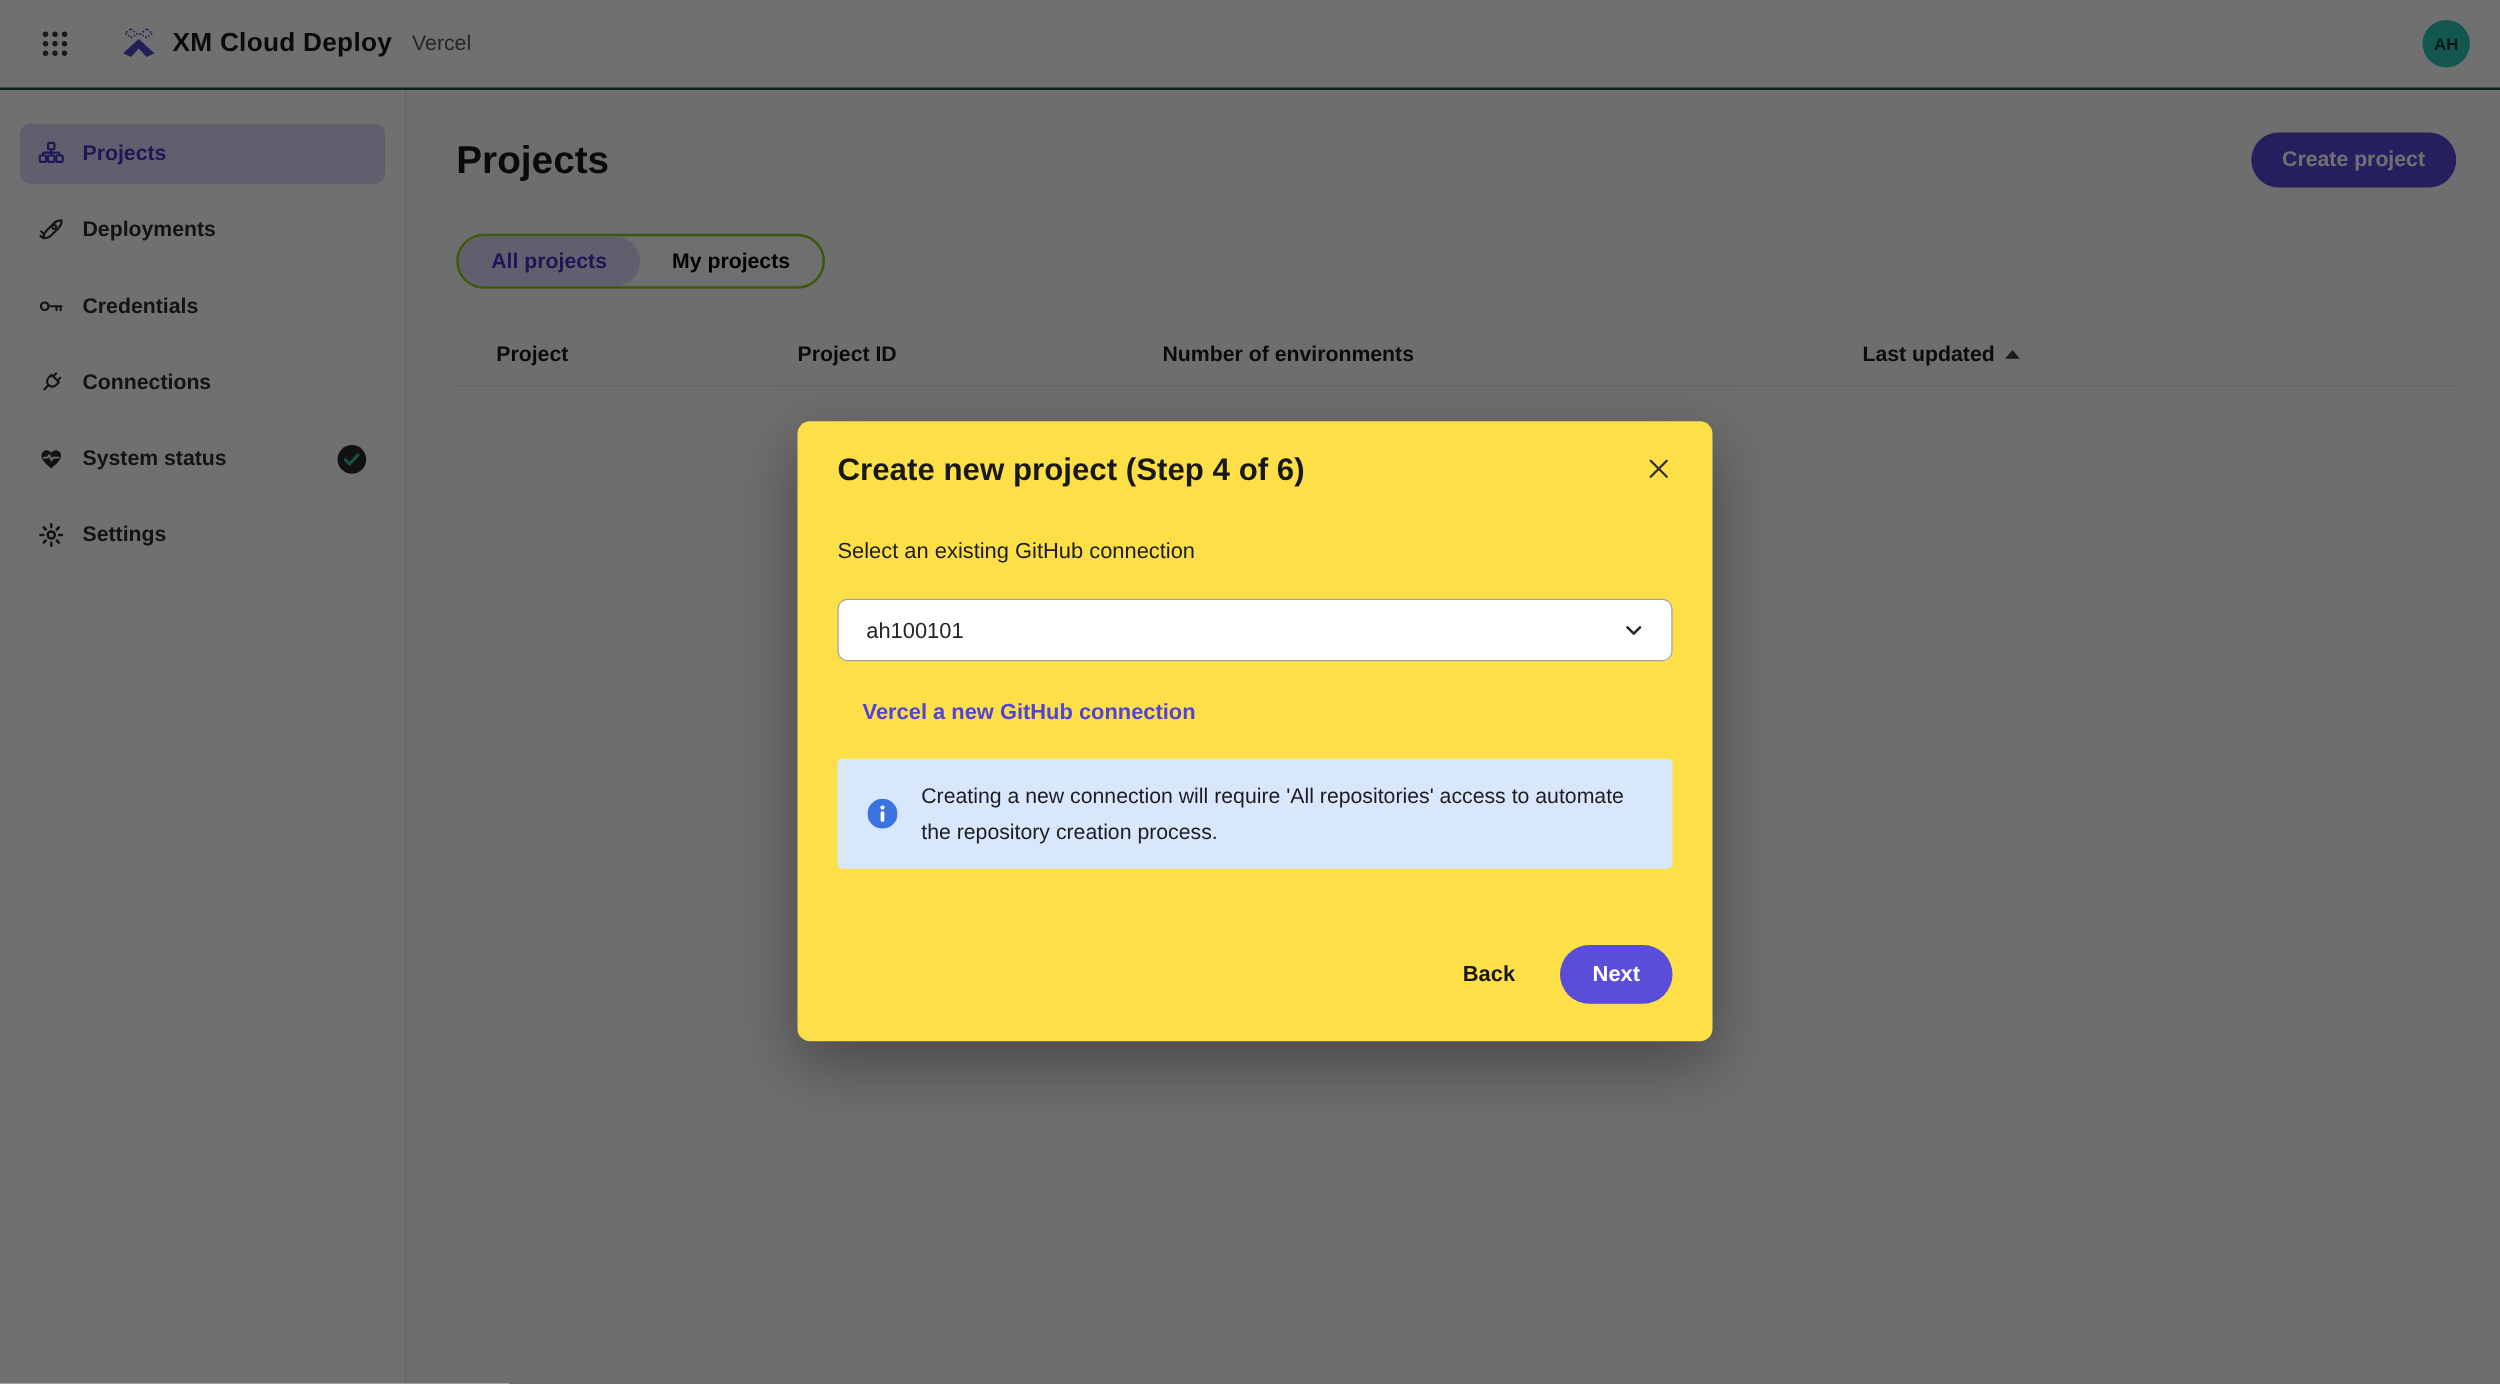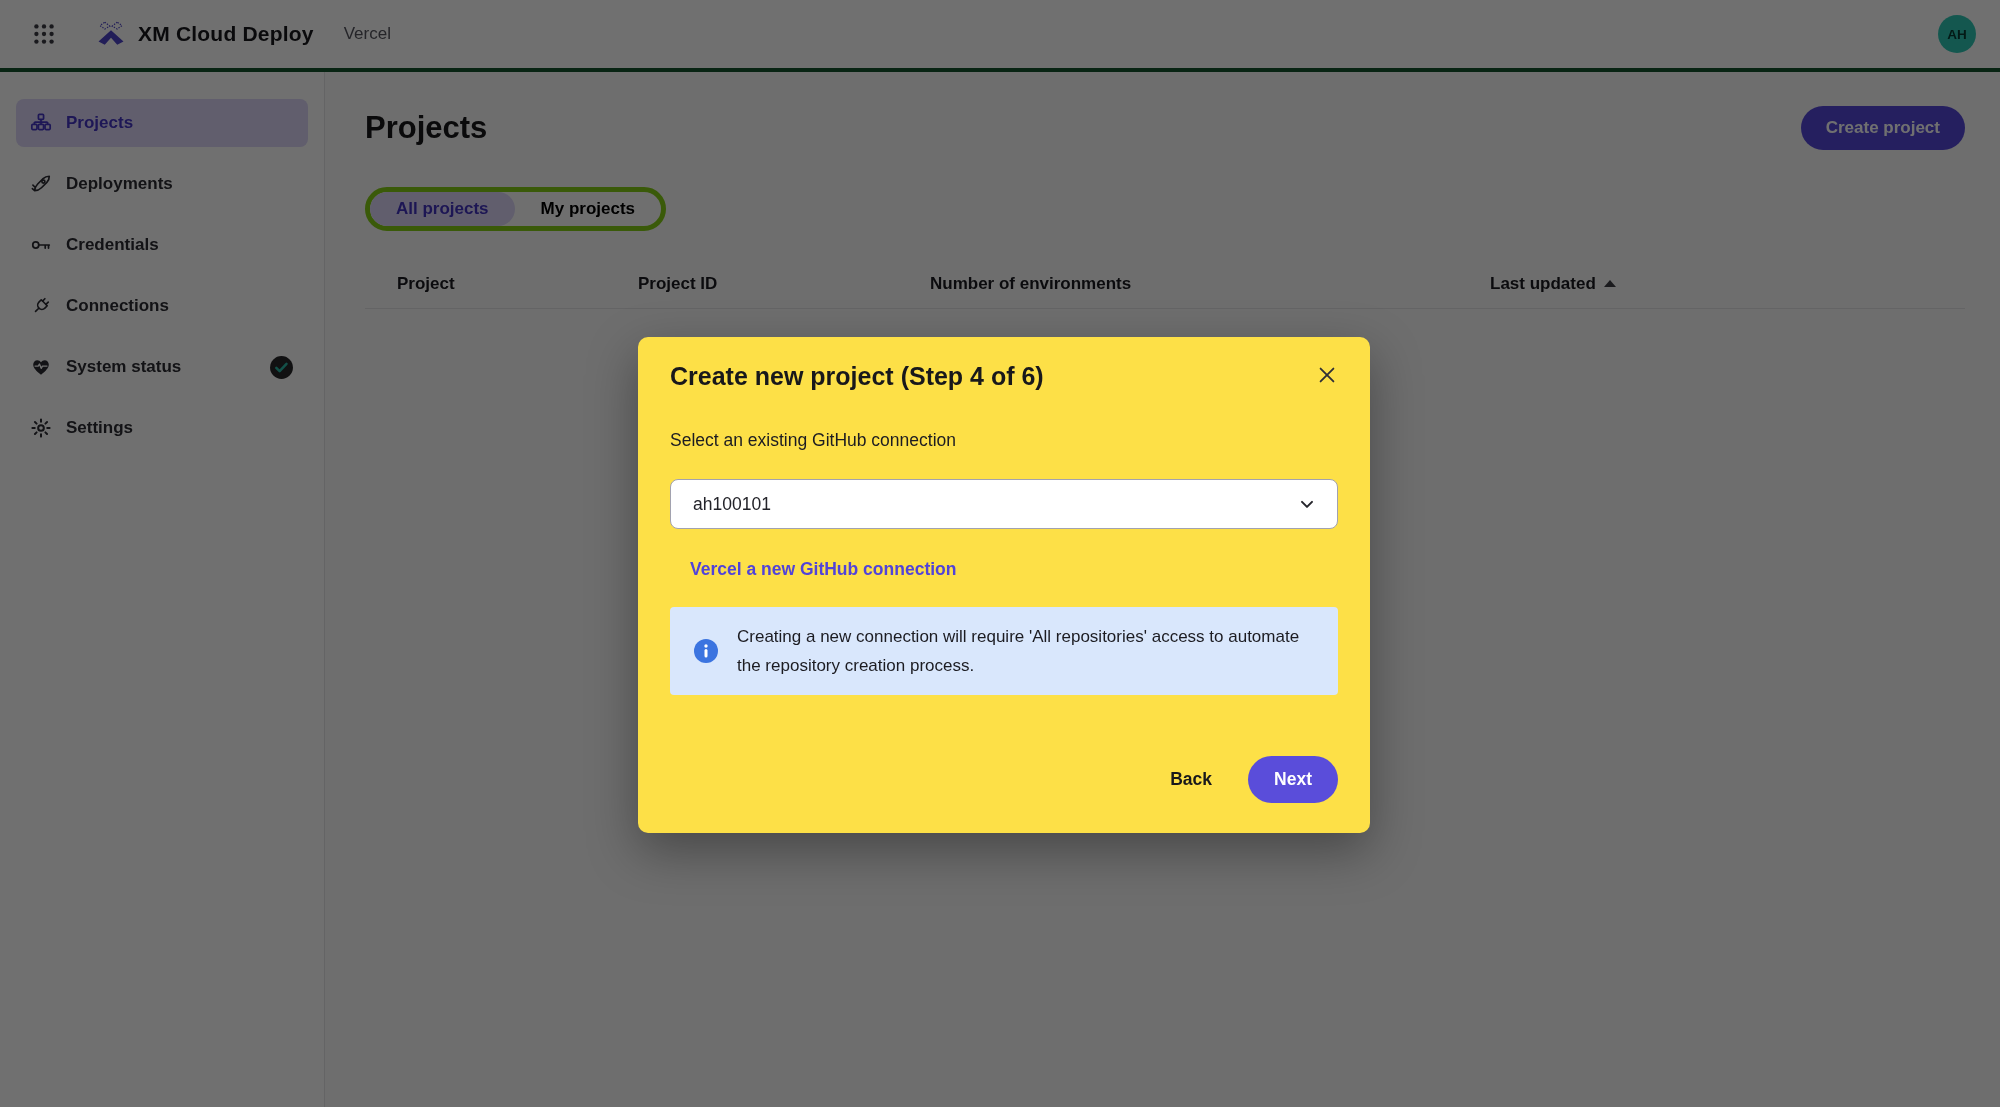--- a/index.html
+++ b/index.html
@@ -1,46 +1,46 @@
 <!DOCTYPE html>
 <html><head>
 <meta charset="utf-8">
 <style>
   * { margin:0; padding:0; box-sizing:border-box; }
   html,body { width:2000px; height:1107px; }
   body { font-family:"Liberation Sans", sans-serif; background:#fafafa; overflow:hidden; }
   .stage { position:relative; width:2000px; height:1107px; overflow:hidden; }
 
   
-  .topbar { position:relative; height:72px; background:#ffffff; border-bottom:4px solid #14532d;
+  .topbar { position:relative; height:72px; background:#ffffff; border-bottom:2px solid #14532d;
             display:flex; align-items:center; padding:0 24px; }
   .grid-btn { width:40px; height:40px; display:flex; align-items:center; justify-content:center;
               border:none; background:transparent; cursor:pointer; }
   .logo { margin-left:32px; display:flex; align-items:center; }
   .app-title { margin-left:12px; font-size:21px; font-weight:800; color:#17171c; letter-spacing:.2px; }
-  .workspace { margin-left:30px; font-size:17px; font-weight:500; color:#55555e; }
+  .workspace { margin-left:16px; font-size:17px; font-weight:500; color:#55555e; }
   .topbar .spacer { flex:1; }
   .avatar { width:38px; height:38px; border-radius:50%; background:#2fc7b4; color:#083b33;
             display:flex; align-items:center; justify-content:center; font-size:13.5px; font-weight:700; cursor:pointer; }
 
   
   .shell { display:flex; height:1035px; }
   .sidebar { width:325px; background:#ffffff; border-right:1px solid #e4e4e7; padding:27px 16px; }
   .nav-item { height:48px; margin-bottom:13px; display:flex; align-items:center; gap:14px;
               padding:0 14px; border-radius:8px; font-size:17px; font-weight:600; color:#2c2c33; cursor:pointer; }
   .nav-item svg.nav-ic { width:22px; height:22px; flex:0 0 22px; }
   .nav-item.active { background:#dcd7f8; color:#4536c4; }
   .nav-item .grow { flex:1; }
 
   .main { flex:1; padding:34px 35px 0 40px; background:#fafafa; }
   .main-head { display:flex; align-items:center; justify-content:space-between; }
   .page-title { font-size:31px; font-weight:700; color:#18181b; }
   .create-btn { background:#5548d9; color:#ffffff; font-family:inherit; font-size:17px; font-weight:600;
                 border:none; border-radius:999px; padding:12px 25px; cursor:pointer; }
-  .tabs { margin-top:37px; display:inline-flex; align-items:stretch; border:5px solid #84cc16;
+  .tabs { margin-top:37px; display:inline-flex; align-items:stretch; border:2px solid #84cc16;
           border-radius:999px; height:44px; overflow:hidden; background:#fdfdfd; }
   .tab { display:flex; align-items:center; padding:0 26px; font-size:17px; font-weight:600;
          color:#000000; cursor:pointer; border-radius:999px; }
   .tab.active { background:#dcd7f8; color:#4333c0; font-weight:700; }
   .table-head { margin-top:28px; display:flex; align-items:center; height:50px; padding-left:32px;
                 border-bottom:1px solid #e4e4e7; font-size:17px; font-weight:700; color:#1b1b20; }
   .th { display:flex; align-items:center; gap:8px; }
   .th.c1 { width:241px; } .th.c2 { width:292px; } .th.c3 { width:560px; } .th.c4 { flex:1; cursor:pointer; }
   .sort-asc { width:0; height:0; border-left:6px solid transparent; border-right:6px solid transparent;
               border-bottom:7px solid #3f3f46; display:inline-block; }

